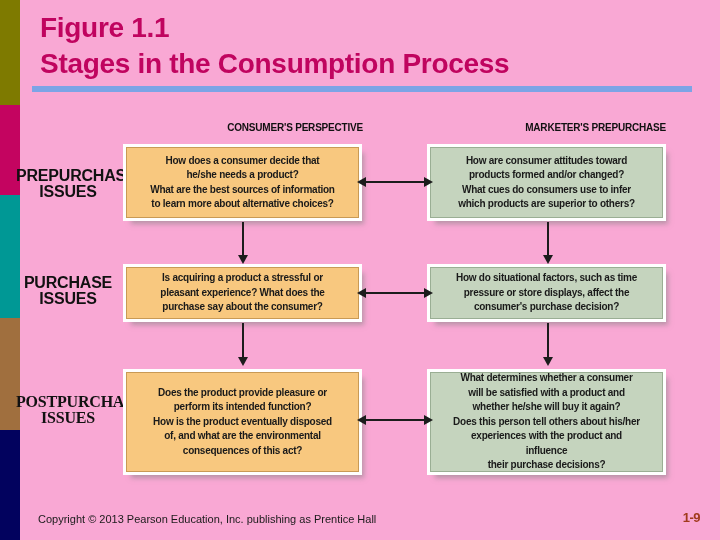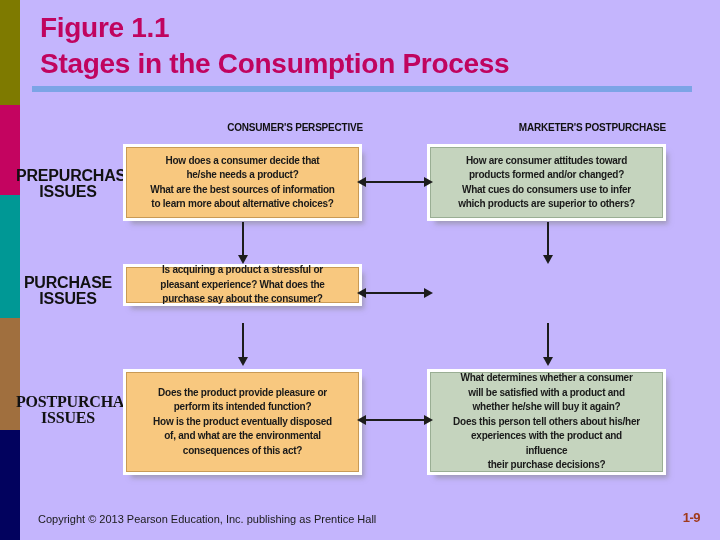--- a/index.html
+++ b/index.html
@@ -1,17 +1,17 @@
 <!DOCTYPE html>
 <html><head>
 <meta charset="utf-8">
 <style>
   html,body { margin:0; padding:0; background:#e8e8e8; }
   .slide {
-    position:relative; width:720px; height:540px; background:#c4b5fd;
+    position:relative; width:720px; height:540px; background:#f9a8d4;
     font-family:"Liberation Sans", sans-serif; overflow:hidden;
     margin:0 auto;
   }
   
   .seg { position:absolute; left:0; width:20px; }
   .seg.olive   { top:0;   height:105px; background:#7E7A00; }
   .seg.magenta { top:105px; height:90px;  background:#C40460; }
   .seg.teal    { top:195px; height:123px; background:#009895; }
   .seg.brown   { top:318px; height:112px; background:#A06F3E; }
   .seg.navy    { top:430px; height:110px; background:#02025E; }
@@ -45,21 +45,21 @@
   .qbox {
     position:absolute; width:233px; box-sizing:border-box;
     display:flex; align-items:center; justify-content:center;
     text-align:center; font-size:10px; font-weight:bold; letter-spacing:-0.25px;
     line-height:14.5px; white-space:pre-line; color:#1a1a1a; padding:2px 19px;
     box-shadow: 0 0 0 3px #ffffff, 5px 6px 5px rgba(130,130,130,0.55);
   }
   .qbox.consumer { left:126px; background:#F8C87F; border:1px solid #C99A55; }
   .qbox.marketer { left:430px; background:#C5D4BE; border:1px solid #9AAE94; }
   .qbox.r1 { top:147px; height:71px; }
-  .qbox.r2 { top:267px; height:36px; }
+  .qbox.r2 { top:267px; height:52px; }
   .qbox.r3 { top:372px; height:100px; }
 
   
   .h-arrow { position:absolute; left:366px; width:58px; height:2px; background:#1c1c1c; }
   .h-arrow::before {
     content:""; position:absolute; left:-9px; top:-4px; width:0; height:0;
     border-top:5px solid transparent; border-bottom:5px solid transparent;
     border-right:9px solid #1c1c1c;
   }
   .h-arrow::after {
@@ -103,41 +103,44 @@
   <div class="seg brown"></div>
   <div class="seg navy"></div>
 
   <div class="title">
     <div>Figure 1.1</div>
     <div>Stages in the Consumption Process</div>
   </div>
   <div class="rule"></div>
 
   <div class="col-header consumer">CONSUMER'S PERSPECTIVE</div>
-  <div class="col-header marketer">MARKETER'S POSTPURCHASE</div>
+  <div class="col-header marketer">MARKETER'S PREPURCHASE</div>
 
   <div class="row-label r1">PREPURCHASE
 ISSUES</div>
   <div class="row-label r2">PURCHASE
 ISSUES</div>
   <div class="row-label r3">POSTPURCHASE
 ISSUES</div>
 
   <div class="qbox consumer r1">How does a consumer decide that
 he/she needs a product?
 What are the best sources of information
 to learn more about alternative choices?</div>
   <div class="qbox marketer r1">How are consumer attitudes toward
 products formed and/or changed?
 What cues do consumers use to infer
 which products are superior to others?</div>
 
   <div class="qbox consumer r2">Is acquiring a product a stressful or
 pleasant experience? What does the
 purchase say about the consumer?</div>
+  <div class="qbox marketer r2">How do situational factors, such as time
+pressure or store displays, affect the
+consumer's purchase decision?</div>
 
   <div class="qbox consumer r3">Does the product provide pleasure or
 perform its intended function?
 How is the product eventually disposed
 of, and what are the environmental
 consequences of this act?</div>
   <div class="qbox marketer r3">What determines whether a consumer
 will be satisfied with a product and
 whether he/she will buy it again?
 Does this person tell others about his/her

